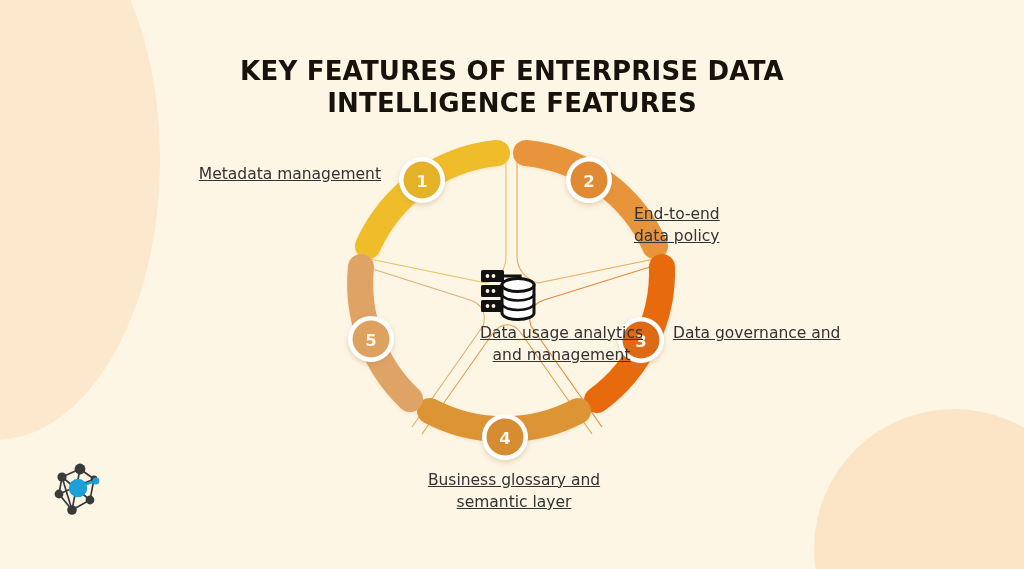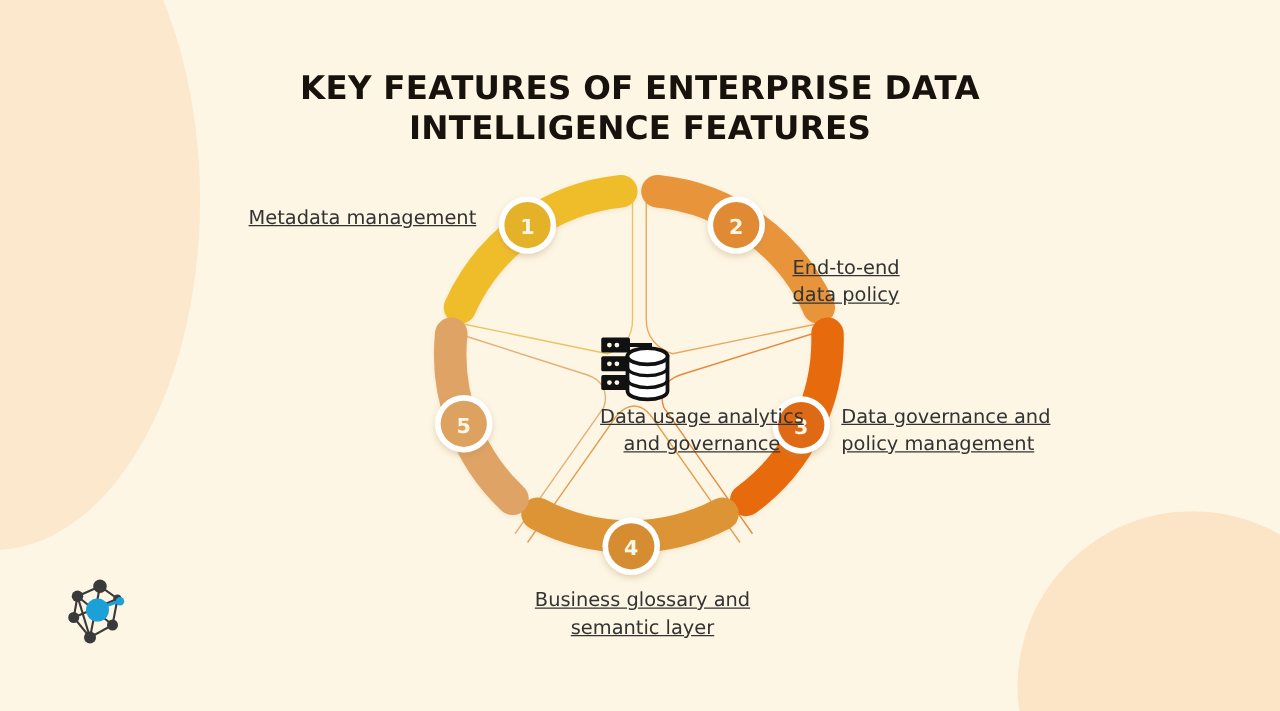--- a/index.html
+++ b/index.html
@@ -71,21 +71,21 @@
     position: absolute;
     font-family: "DejaVu Sans", sans-serif;
     font-size: 15.5px;
     line-height: 1.42;
     color: #333333;
     white-space: nowrap;
   }
   .label span { display: block; text-decoration: underline; }
   .label-1 { right: 643px; top: 163px; text-align: right; }
   .label-2 { left: 634px; top: 163px; text-align: left; margin-top: 40px; }
-  .label-3 { left: 673px; top: 322px; text-align: left; }
+  .label-3 { left: 673px; top: 322px; text-align: center; }
   .label-5 { right: 381px; top: 322px; text-align: center; }
   .label-4 { left: 0; width: 1024px; top: 469px; text-align: center;
              margin-left: 2px; }
   .label-4 span { display: block; }
 
   
   .logo {
     position: absolute;
     left: 50px;
     top: 460px;
@@ -188,29 +188,28 @@
 
   <div class="label label-1">
     <span>Metadata management</span>
   </div>
   <div class="label label-2">
     <span>End-to-end</span>
     <span>data policy</span>
   </div>
   <div class="label label-3">
     <span>Data governance and</span>
-    <span>policy management</span>
   </div>
   <div class="label label-4">
     <span>Business glossary and</span>
     <span>semantic layer</span>
   </div>
   <div class="label label-5">
     <span>Data usage analytics</span>
-    <span>and governance</span>
+    <span>and management</span>
   </div>
 
   <svg class="logo" viewBox="0 0 60 60">
     <g stroke="#3a3a3a" stroke-width="1.7" fill="none">
       <path d="M 12 17 L 30 9 L 44 19 L 40 40 L 22 50 L 9 34 Z"></path>
       <path d="M 12 17 L 40 40"></path>
       <path d="M 30 9 L 22 50"></path>
       <path d="M 9 34 L 44 19"></path>
       <path d="M 12 17 L 22 50"></path>
     </g>

